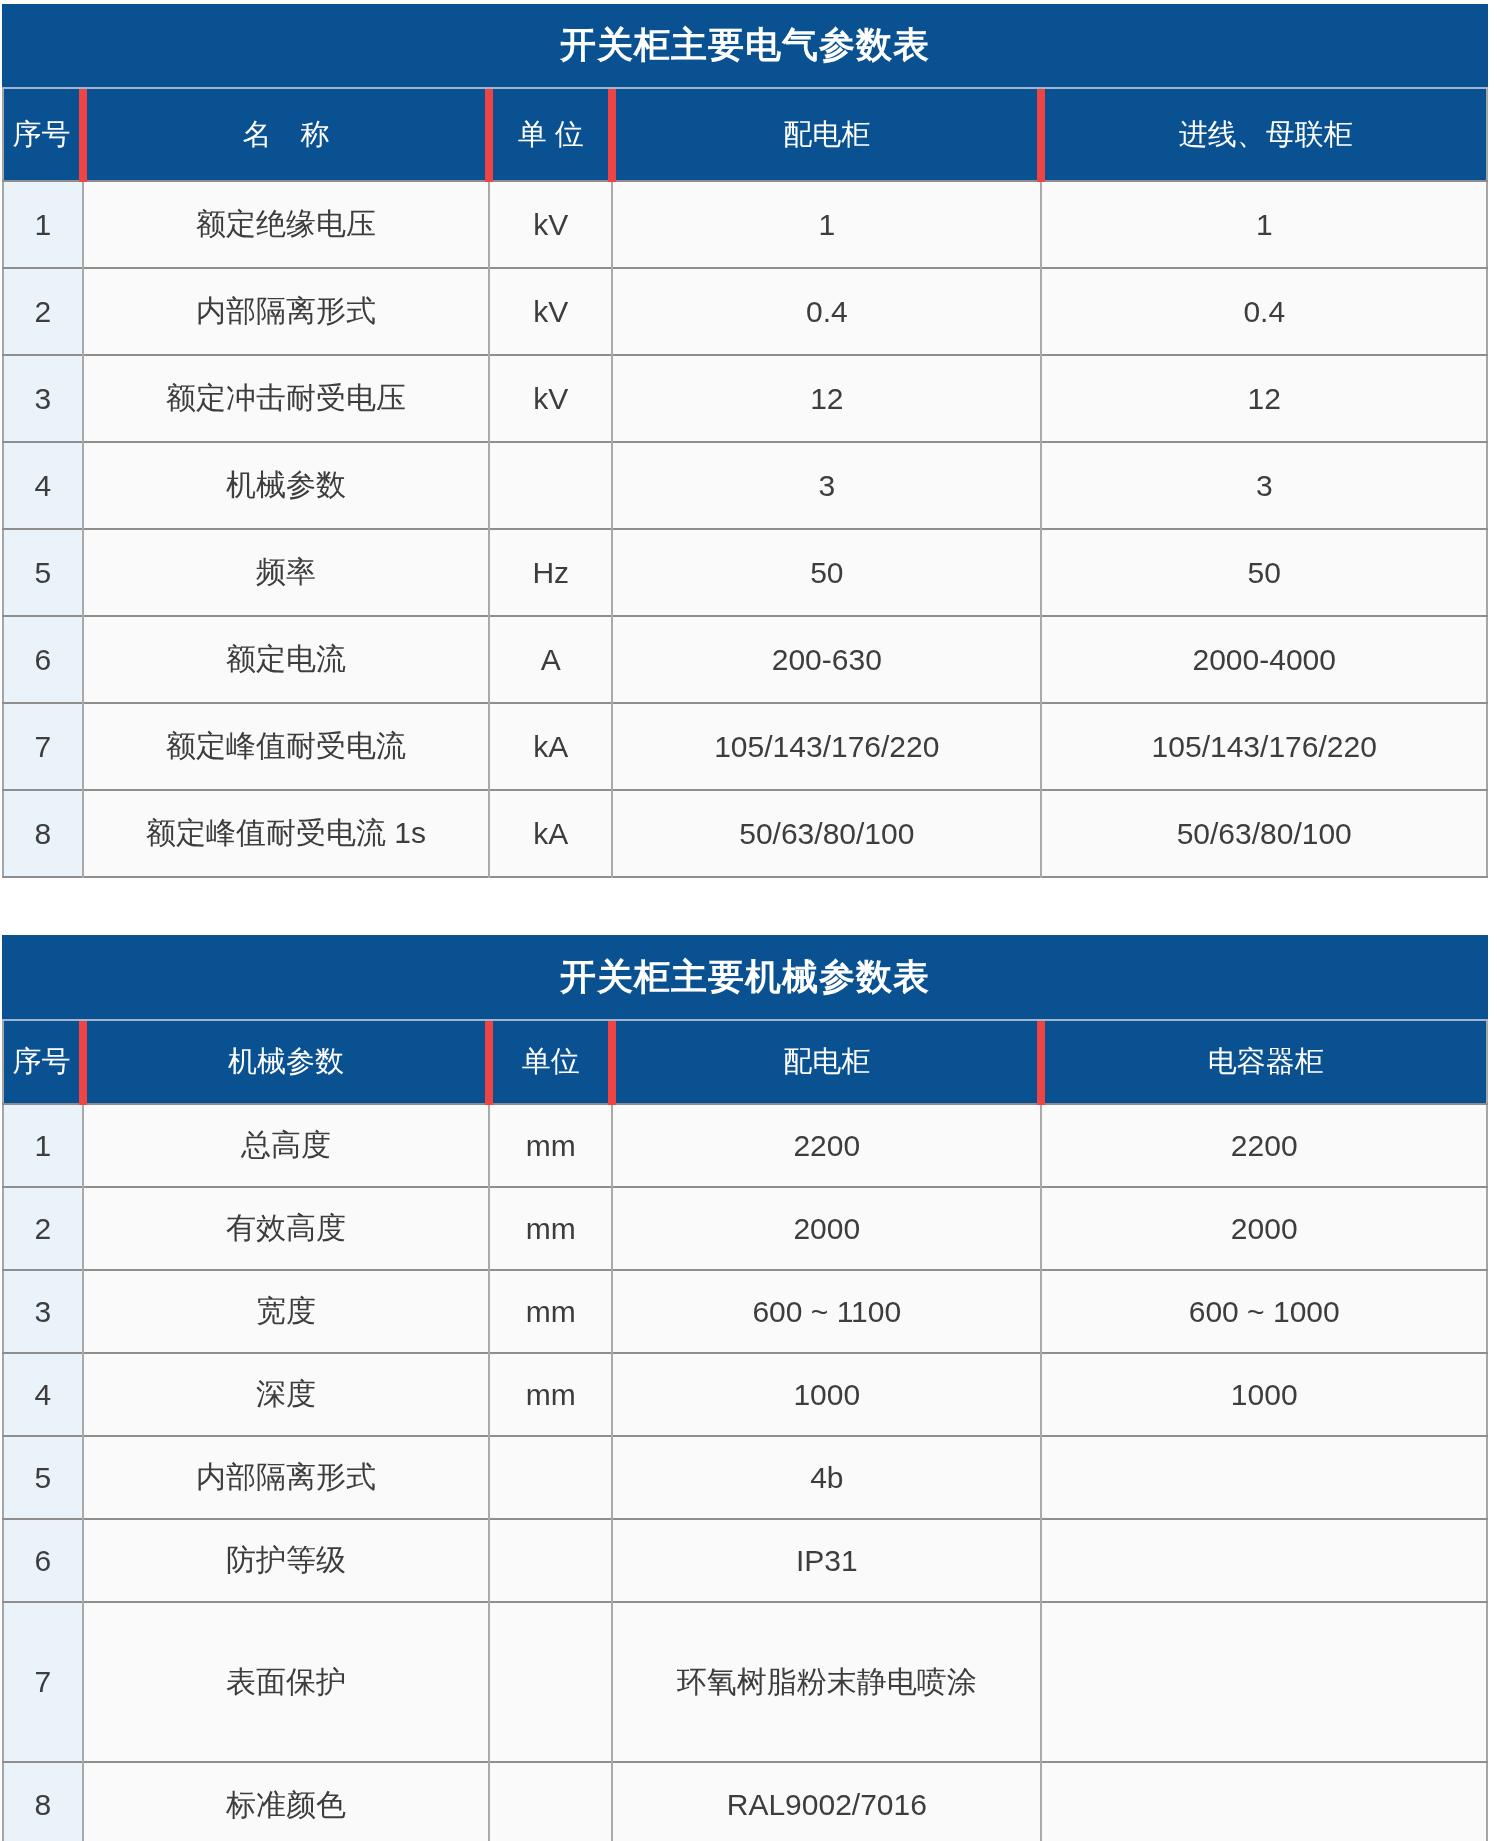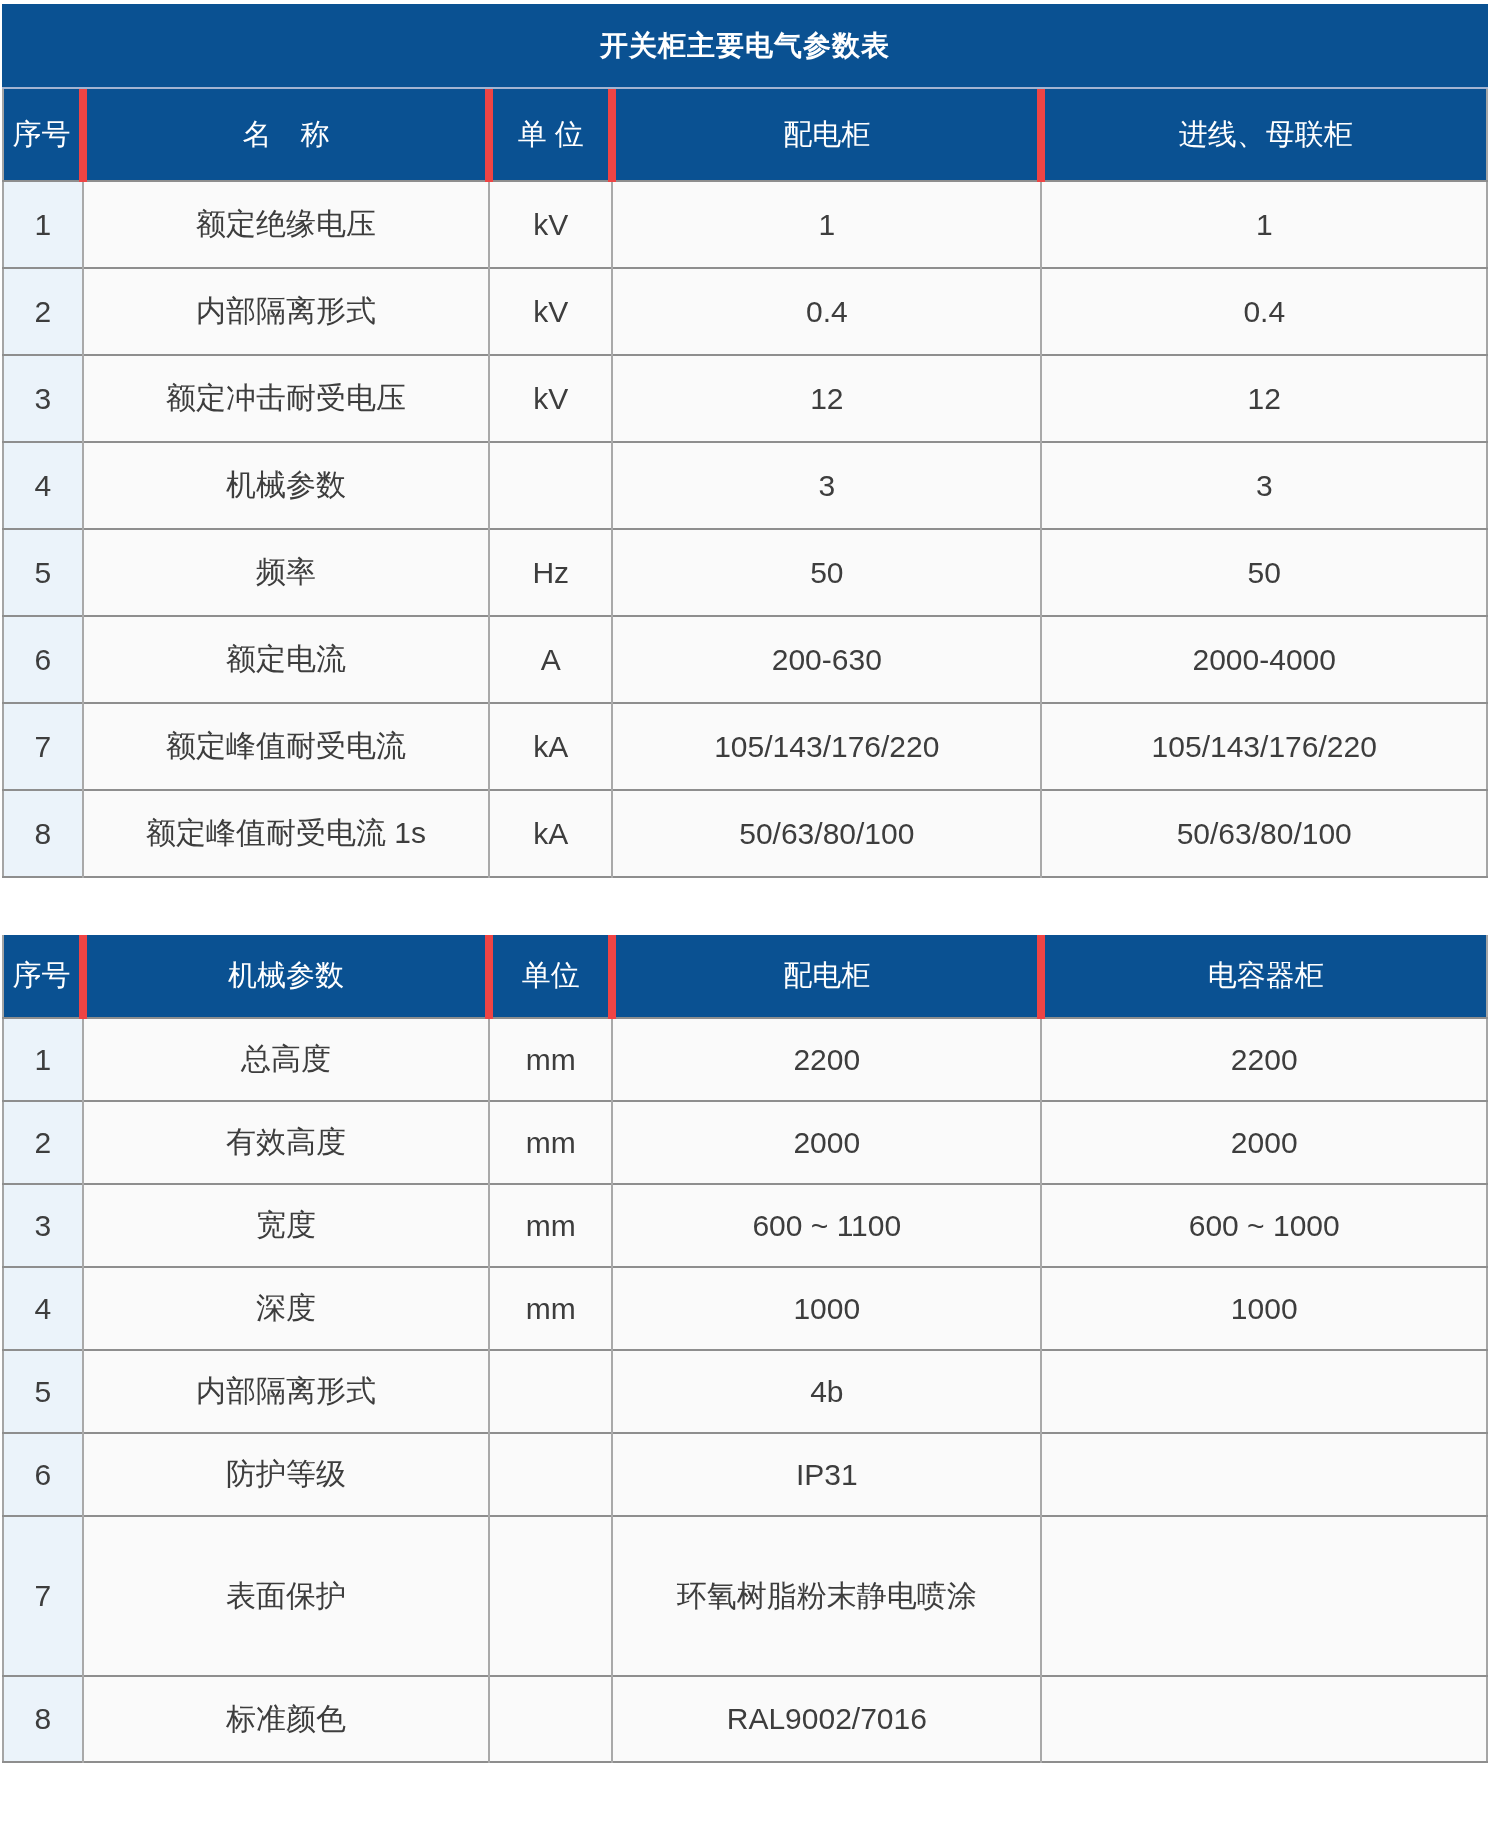--- a/index.html
+++ b/index.html
@@ -18,21 +18,21 @@
   }
   .param-table {
     width: 1486px;
   }
   .param-table.second {
     margin-top: 57px;
   }
   .tbl-title {
     background: var(--blue, #0a5192);
     color: #ffffff;
-    font-size: 28px;
+    font-size: 36px;
     font-weight: bold;
     height: 83px;
     display: flex;
     align-items: center;
     justify-content: center;
     border-bottom: 2px solid #a3b4d2;
     letter-spacing: 1px;
   }
   .second .tbl-title { height: 84px; }
   table {
@@ -158,20 +158,21 @@
             <td>额定峰值耐受电流 1s</td>
             <td>kA</td>
             <td>50/63/80/100</td>
             <td>50/63/80/100</td>
           </tr>
         </tbody>
     </table>
   </section>
 
   <section class="param-table t2 second">
+    <div class="tbl-title">开关柜主要机械参数表</div>
     <table>
       <colgroup>
         <col class="c1">
           <col class="c2">
           <col class="c3">
           <col class="c4">
           <col class="c5">
       </colgroup>
       <thead>
         <tr>

